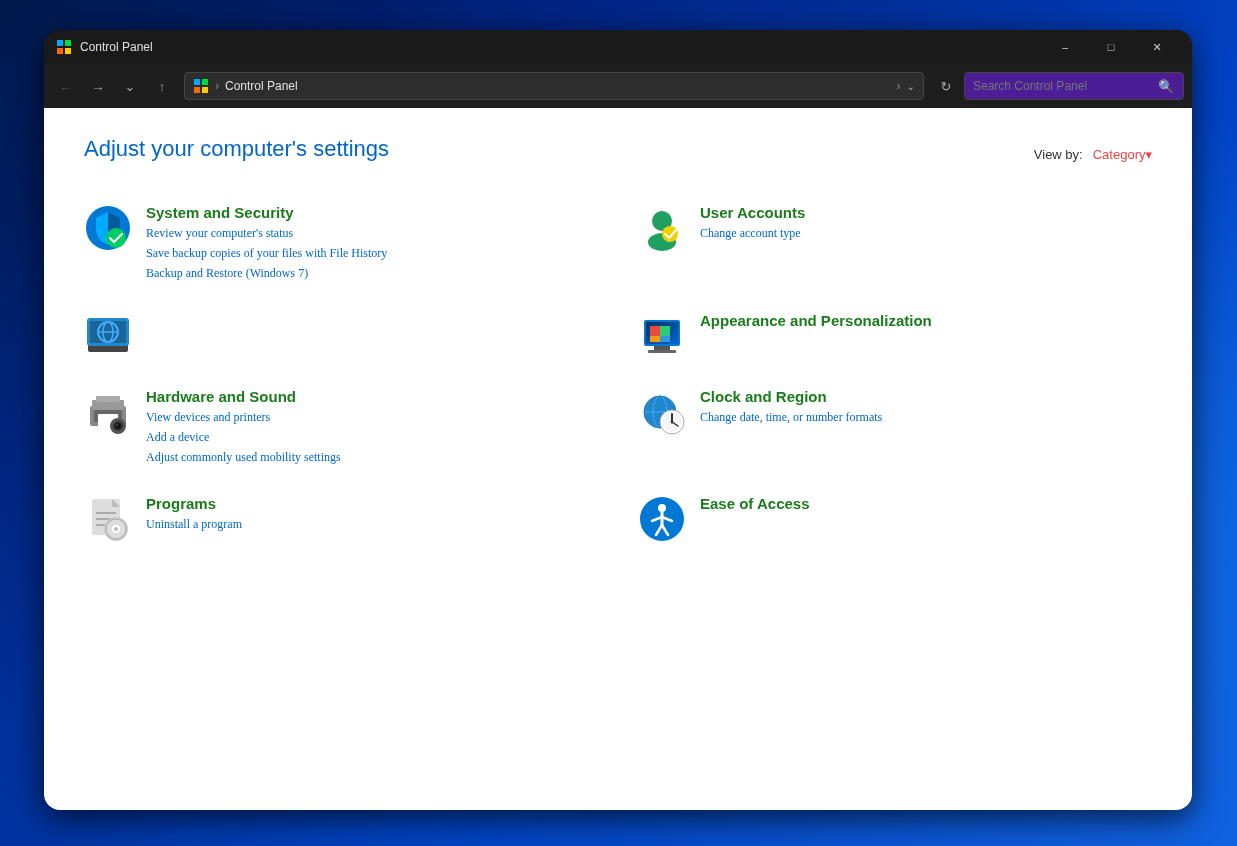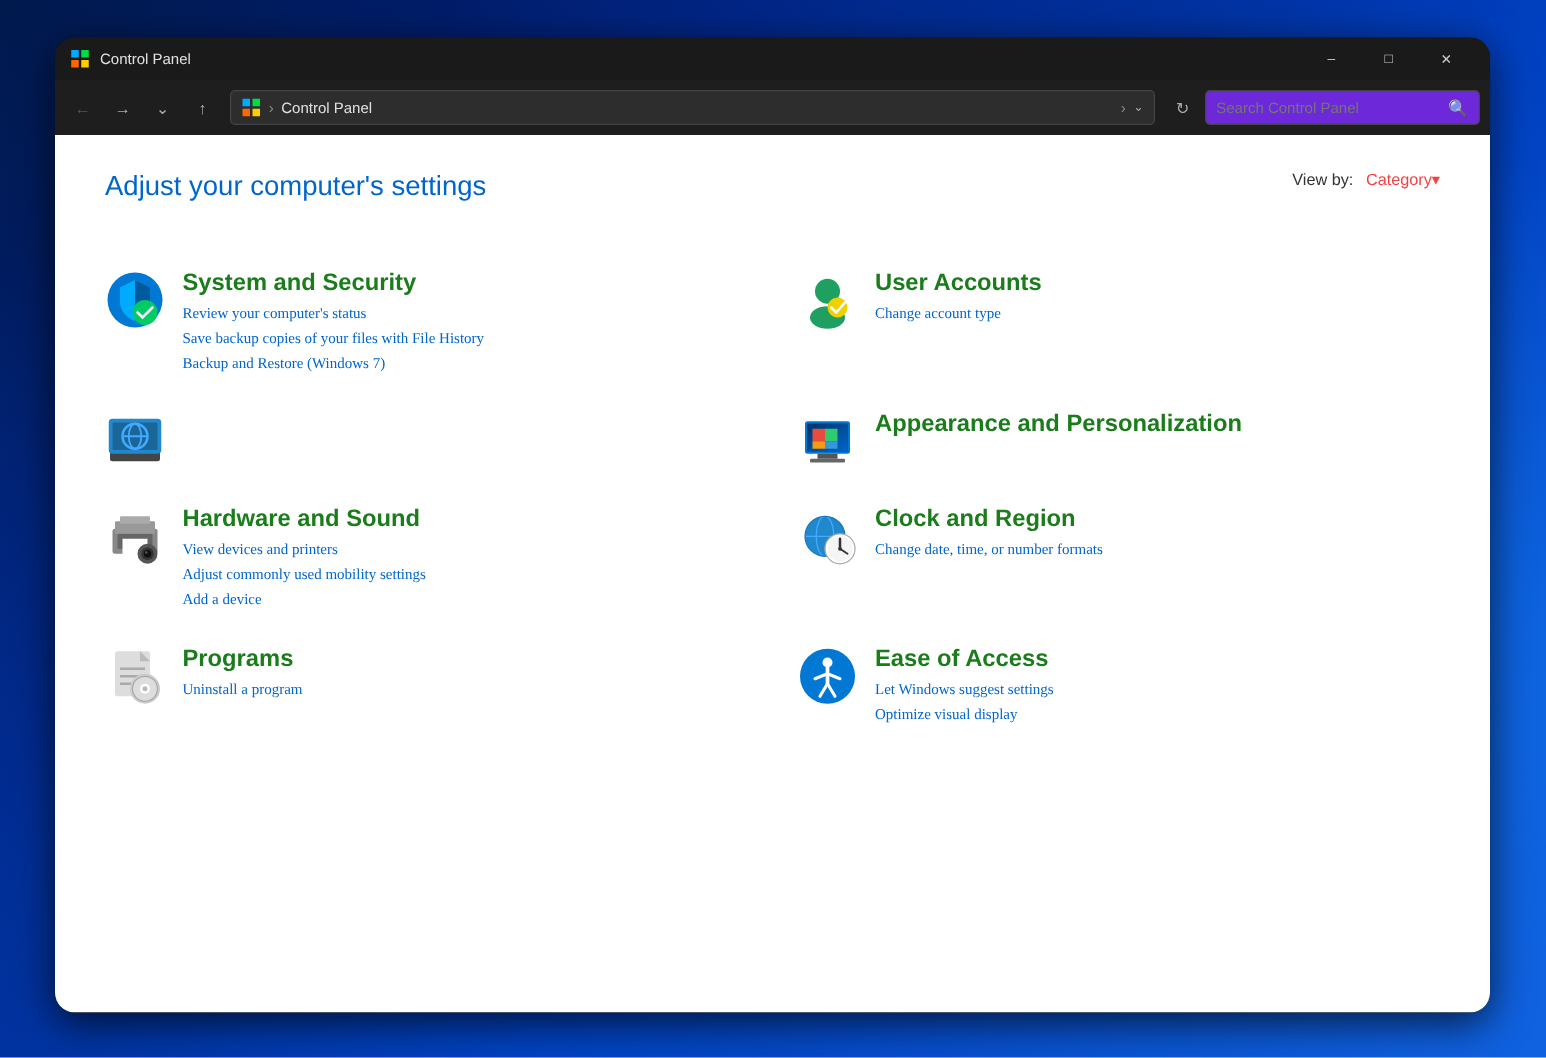--- a/index.html
+++ b/index.html
@@ -132,21 +132,21 @@
       cursor: pointer;
       display: flex;
       align-items: center;
       justify-content: center;
       border-radius: 4px;
       font-size: 13px;
     }
     .search-bar {
       width: 220px;
       height: 28px;
-      background: #6d28d9;
+      background: #4c1d95;
       border: 1px solid #444;
       border-radius: 4px;
       display: flex;
       align-items: center;
       padding: 0 8px;
       gap: 6px;
     }
     .search-input {
       background: transparent;
       border: none;
@@ -165,22 +165,22 @@
     .content {
       flex: 1;
       background: #ffffff;
       overflow-y: auto;
       padding: 28px 40px;
     }
 
     .page-header {
       display: flex;
       justify-content: space-between;
-      align-items: flex-start;
-      margin-bottom: 40px;
+      align-items: flex-end;
+      margin-bottom: 28px;
     }
     .page-title {
       color: #0066cc;
       font-size: 22px;
       font-weight: 400;
     }
     .view-by {
       display: flex;
       align-items: center;
       gap: 10px;
@@ -215,21 +215,21 @@
       flex-shrink: 0;
       display: flex;
       align-items: center;
       justify-content: center;
     }
 
     .cat-content { flex: 1; }
 
     .cat-title {
       color: #1a7c1a;
-      font-size: 19px;
+      font-size: 15px;
       font-weight: 600;
       cursor: pointer;
       display: block;
       margin-bottom: 3px;
     }
 
     .cat-links { display: flex; flex-direction: column; gap: 1px; }
 
     .cat-link {
       color: #0066cc;
@@ -401,22 +401,22 @@
             <circle cx="34" cy="38" r="8" fill="#555"></circle>
             <circle cx="34" cy="38" r="5" fill="#333"></circle>
             <circle cx="34" cy="38" r="3" fill="#111"></circle>
             <circle cx="33" cy="37" r="1" fill="#555"></circle>
           </svg>
         </div>
         <div class="cat-content">
           <span class="cat-title">Hardware and Sound</span>
           <div class="cat-links">
             <a class="cat-link">View devices and printers</a>
+            <a class="cat-link">Add a device</a>
             <a class="cat-link">Adjust commonly used mobility settings</a>
-            <a class="cat-link">Add a device</a>
           </div>
         </div>
       </div>
 
       <div class="category-item">
         <div class="cat-icon">
           <svg width="48" height="48" viewBox="0 0 48 48">
 
             <circle cx="22" cy="24" r="16" fill="#2288cc"></circle>
             <ellipse cx="22" cy="24" rx="7" ry="16" fill="none" stroke="#44aaff" stroke-width="1"></ellipse>
@@ -470,22 +470,18 @@
             <circle cx="24" cy="13" r="4" fill="white"></circle>
             <line x1="24" y1="17" x2="24" y2="30" stroke="white" stroke-width="3" stroke-linecap="round"></line>
             <line x1="24" y1="22" x2="14" y2="26" stroke="white" stroke-width="2.5" stroke-linecap="round"></line>
             <line x1="24" y1="22" x2="34" y2="26" stroke="white" stroke-width="2.5" stroke-linecap="round"></line>
             <line x1="24" y1="30" x2="18" y2="40" stroke="white" stroke-width="2.5" stroke-linecap="round"></line>
             <line x1="24" y1="30" x2="30" y2="40" stroke="white" stroke-width="2.5" stroke-linecap="round"></line>
           </svg>
         </div>
         <div class="cat-content">
           <span class="cat-title">Ease of Access</span>
-          <div class="cat-links">
-            <a class="cat-link">Let Windows suggest settings</a>
-            <a class="cat-link">Optimize visual display</a>
-          </div>
         </div>
       </div>
 
     </div>
   </div>
 </div>
 
 </body></html>

